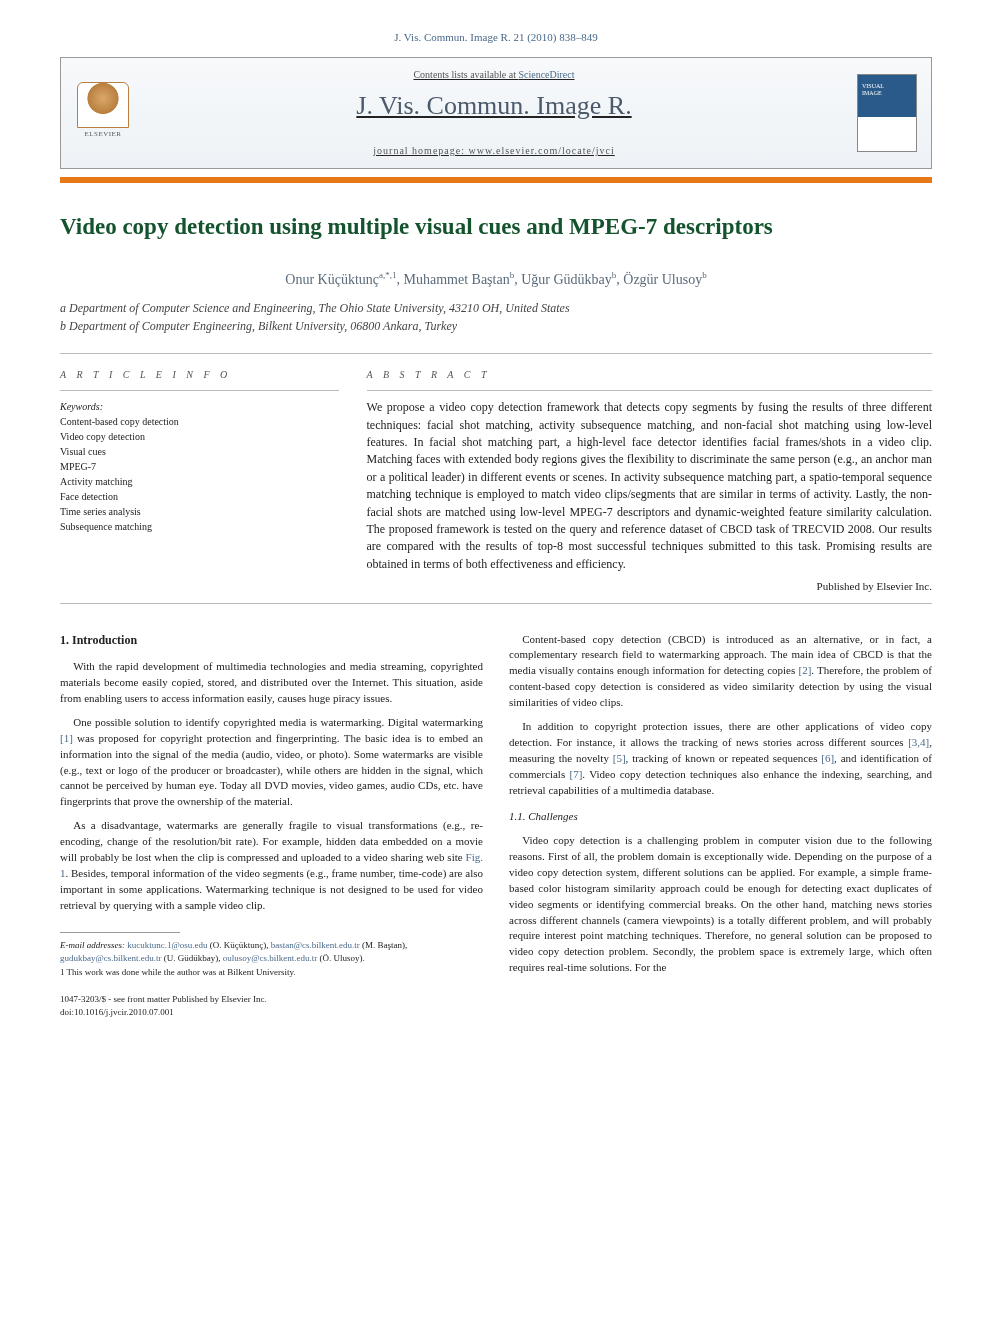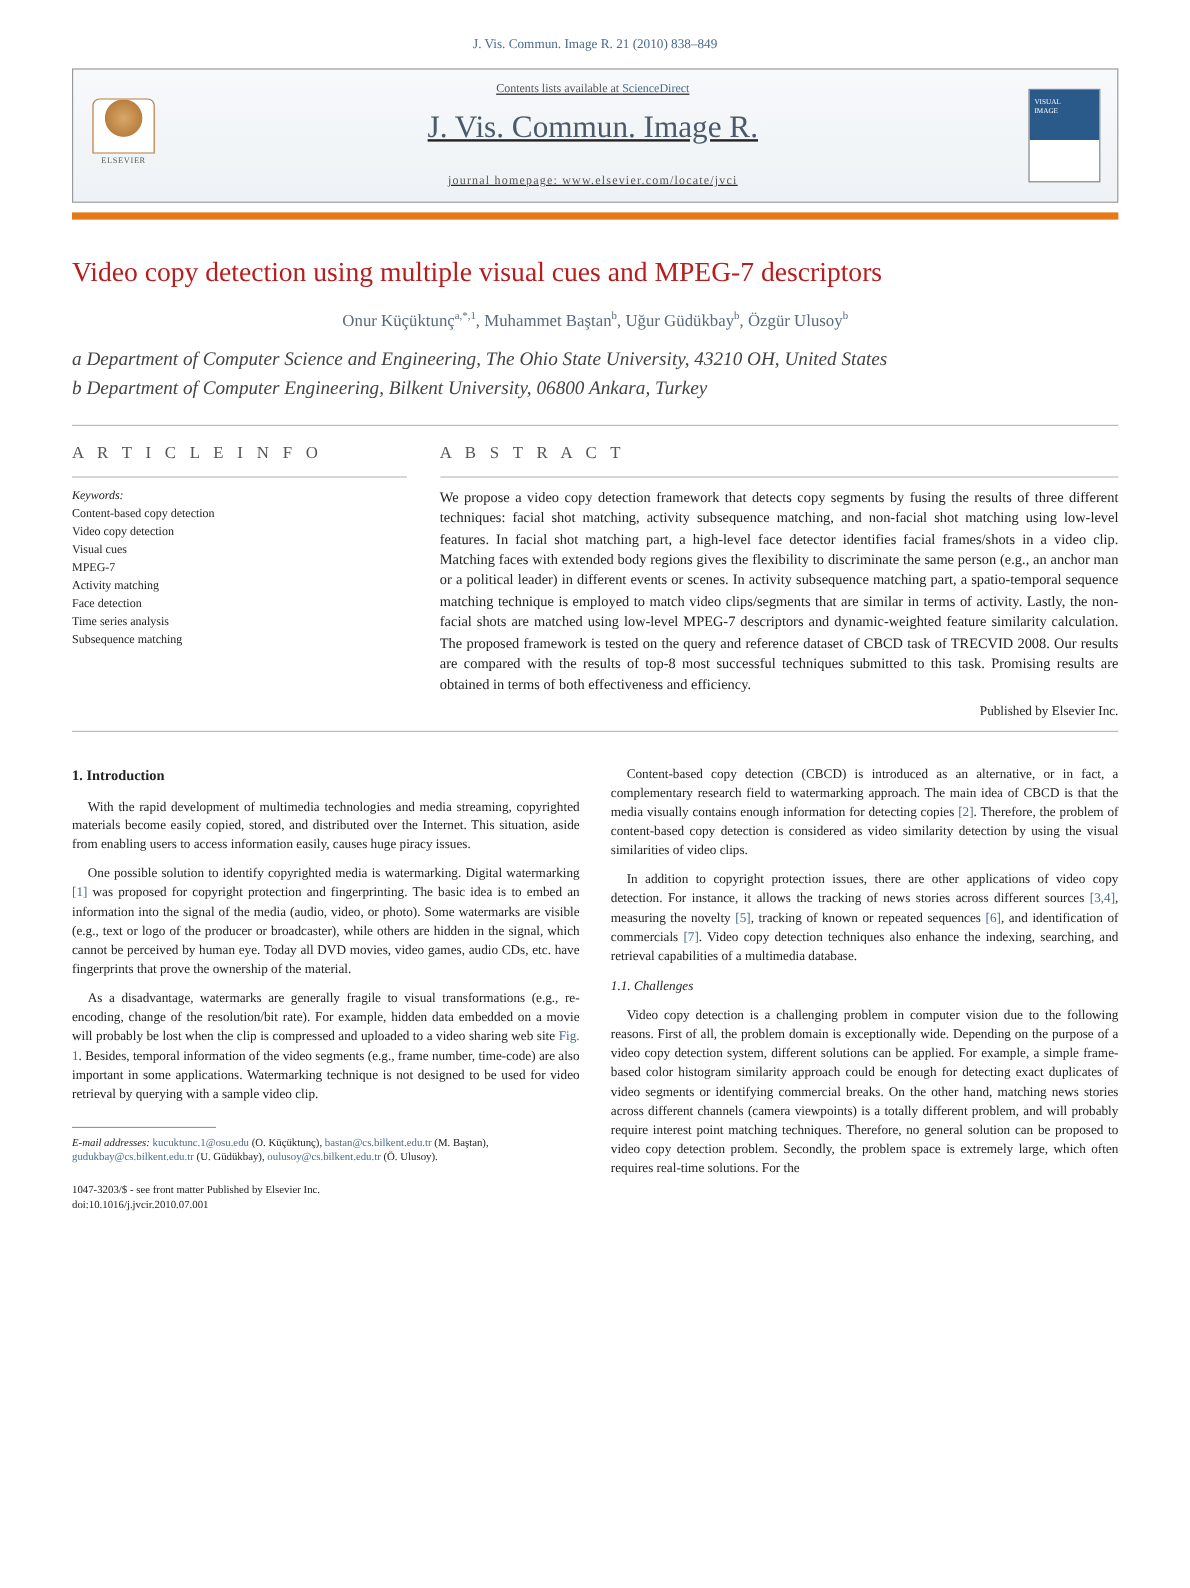--- a/index.html
+++ b/index.html
@@ -85,48 +85,49 @@
       top: 8px; left: 4px;
       font-size: 6px;
       color: #fff;
       line-height: 1.1;
       width: 40px;
     }
     .orange-bar { height: 6px; background: #e77817; margin-bottom: 28px; }
 
     .paper-title {
       font-size: 23px;
-      color: #b91c1c;
-      font-weight: normal;
-      margin-bottom: 14px;
+      color: #14532d;
+      font-weight: bold;
+      margin-bottom: 26px;
     }
     .authors {
       font-size: 14px;
       color: #5a6a7a;
       margin-bottom: 10px;
       text-align: center;
     }
     .authors sup { font-size: 9px; }
     .affiliations {
-      font-size: 16px;
+      font-size: 12px;
       font-style: italic;
       color: #444;
       margin-bottom: 18px;
       line-height: 1.5;
     }
     .hr { border: none; border-top: 1px solid #bbb; margin: 8px 0 14px; }
 
     .info-abstract { display: flex; gap: 28px; margin-bottom: 8px; }
     .info-col { width: 33%; font-size: 10px; }
     .abstract-col { width: 67%; }
     .sec-head {
-      font-size: 14px;
+      font-size: 10px;
       letter-spacing: 4px;
       color: #555;
       margin-bottom: 8px;
+      font-style: italic;
     }
     .history-block { font-style: italic; line-height: 1.5; margin-bottom: 12px; }
     .info-border-top { border-top: 1px solid #bbb; padding-top: 8px; }
     .keywords-block { line-height: 1.5; }
     .keywords-label { font-style: italic; }
     .abstract-text { text-align: justify; font-size: 12px; line-height: 1.45; }
     .publisher-line { text-align: right; margin-top: 6px; font-size: 11px; }
 
     .body-columns {
       column-count: 2;
@@ -239,20 +240,21 @@
         <em>E-mail addresses:</em>
         <span class="email">kucuktunc.1@osu.edu</span>
         <span>(O. Küçüktunç),</span>
         <span class="email">bastan@cs.bilkent.edu.tr</span>
         <span>(M. Baştan),</span>
         <span class="email">gudukbay@cs.bilkent.edu.tr</span>
         <span>(U. Güdükbay),</span>
         <span class="email">oulusoy@cs.bilkent.edu.tr</span>
         <span>(Ö. Ulusoy).</span>
       </p>
+      <p>1 This work was done while the author was at Bilkent University.</p>
     </div>
     <div class="bottom-meta">
       <div>1047-3203/$ - see front matter Published by Elsevier Inc.</div>
       <div>doi:10.1016/j.jvcir.2010.07.001</div>
     </div>
   </div>
 
   <p>
     <span>Content-based copy detection (CBCD) is introduced as an alternative, or in fact, a complementary research field to watermarking approach. The main idea of CBCD is that the media visually contains enough information for detecting copies </span><span class="ref-link">[2]</span><span>. Therefore, the problem of content-based copy detection is considered as video similarity detection by using the visual similarities of video clips.</span>
   </p>

